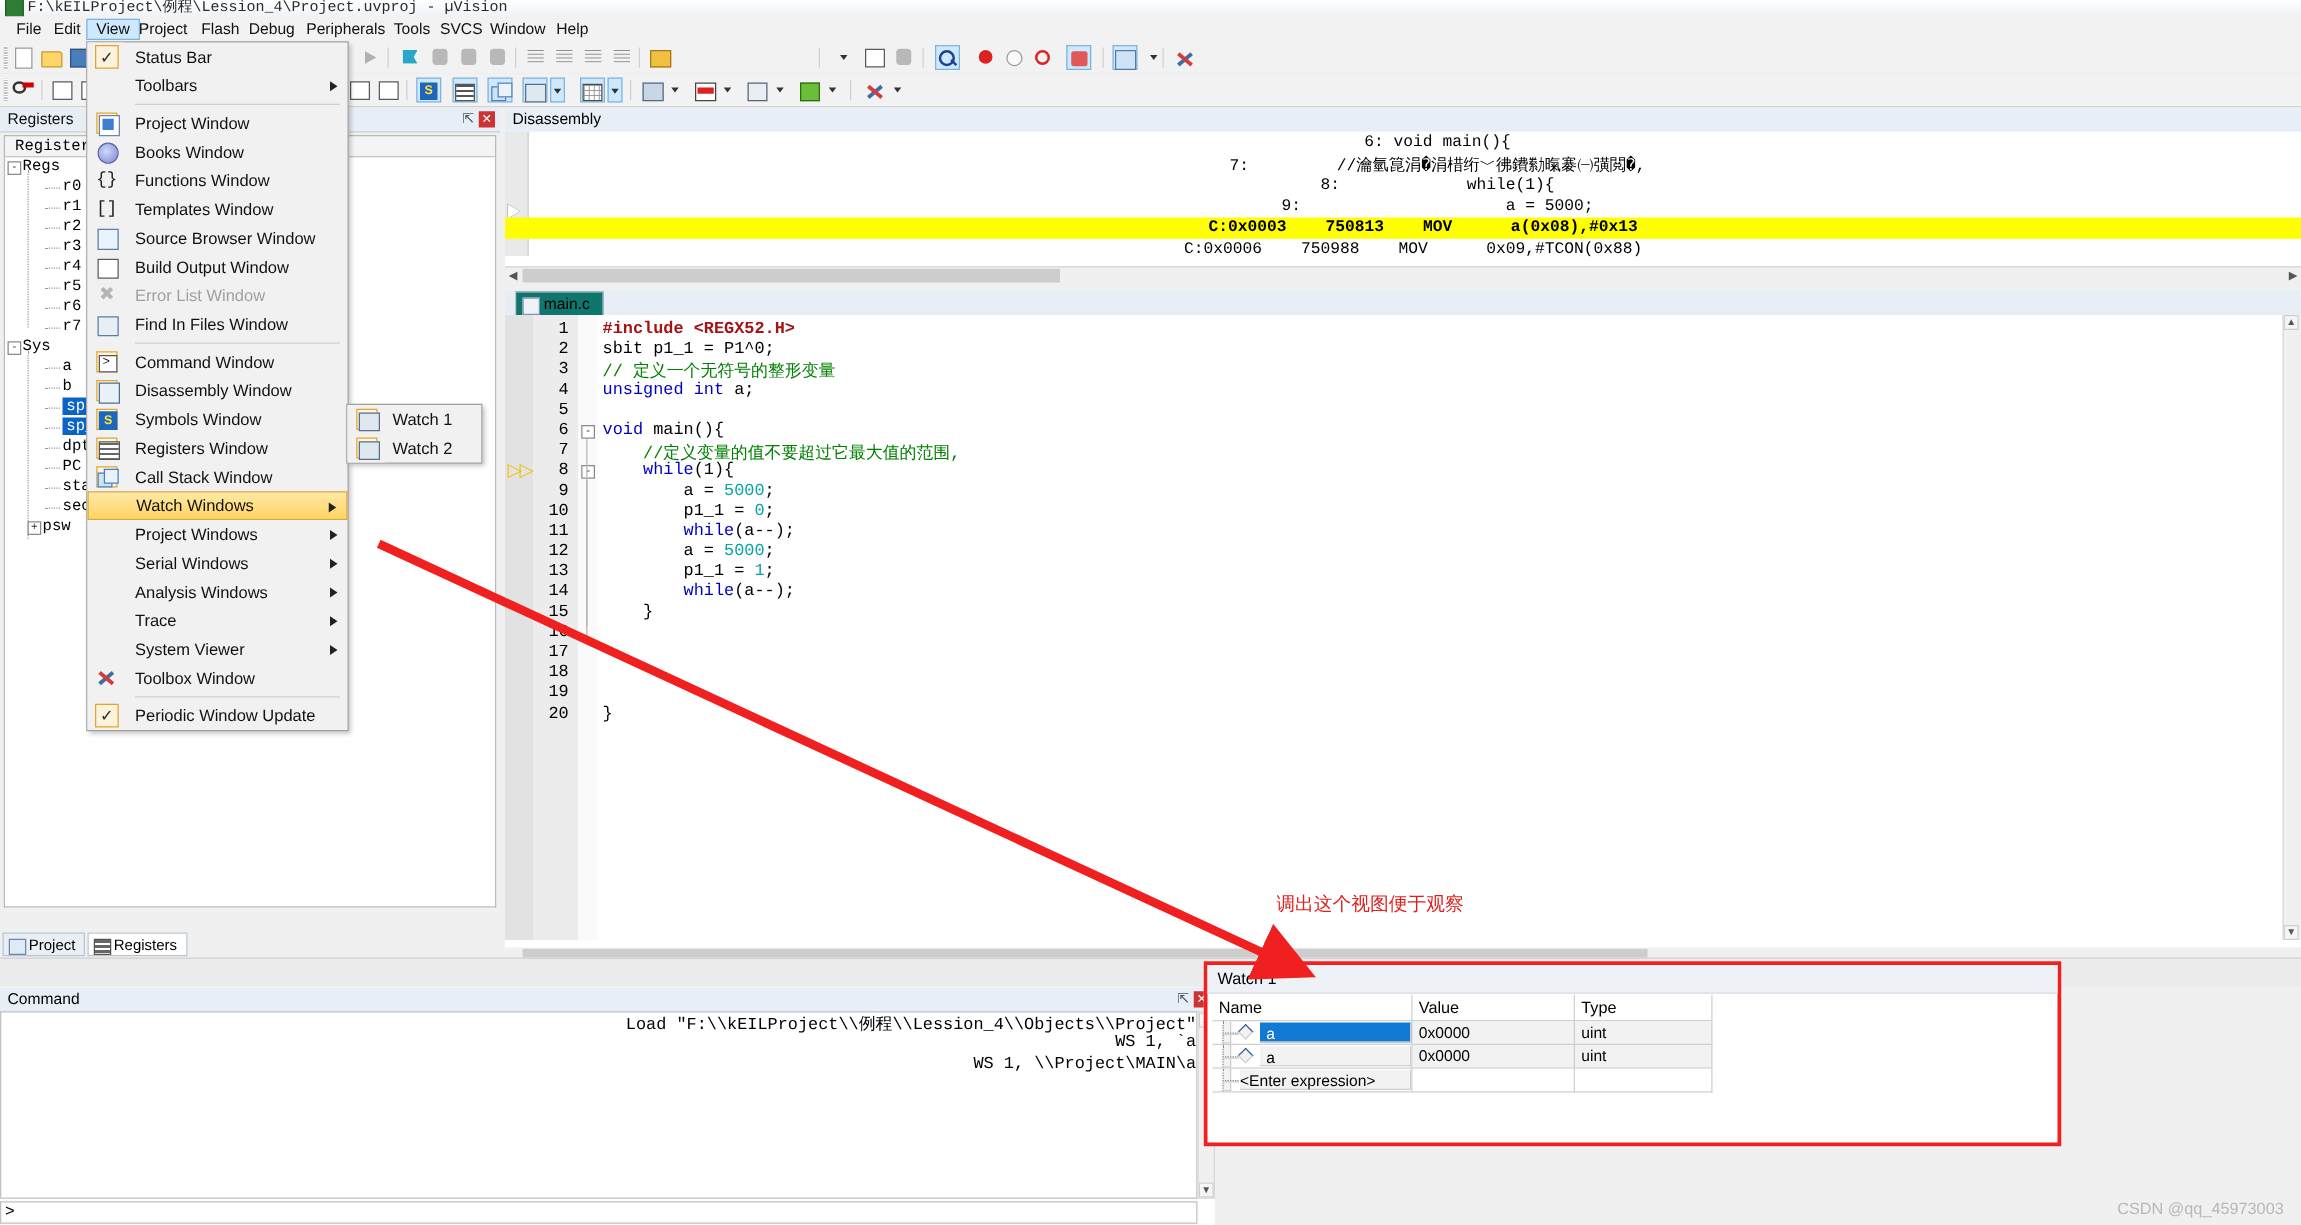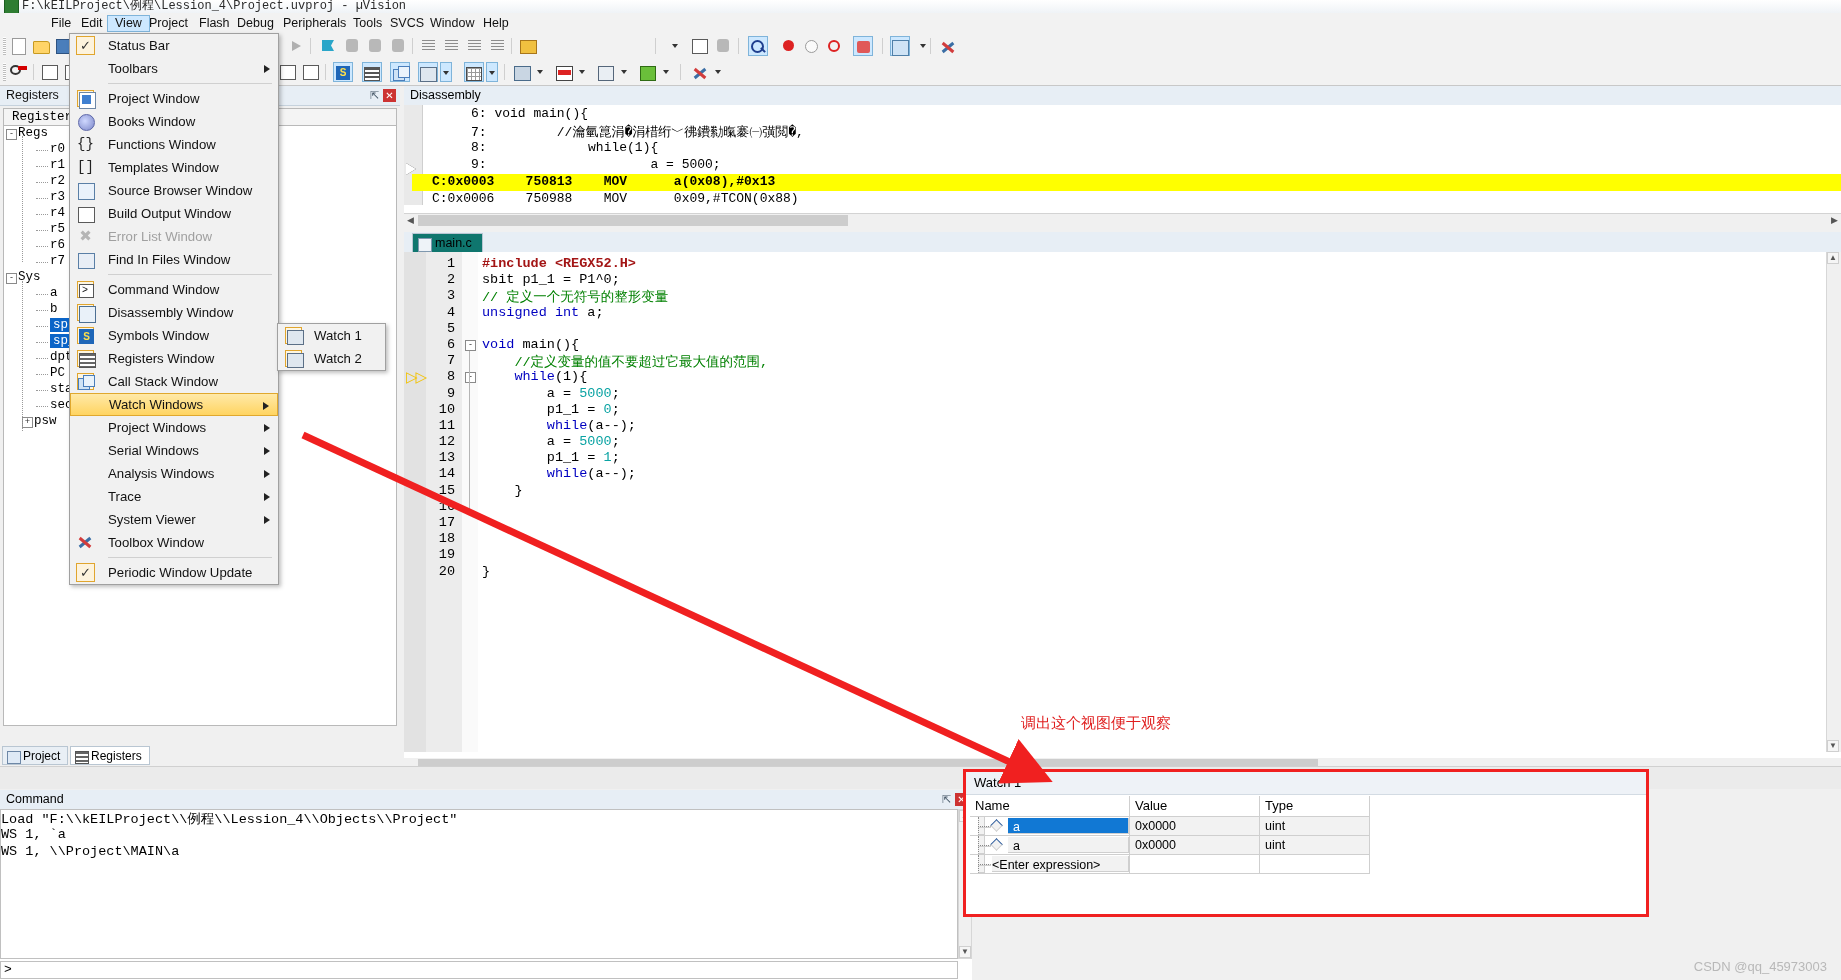--- a/index.html
+++ b/index.html
@@ -7,21 +7,21 @@
   #app{position:relative;width:1841px;height:980px;background:#f0f0f0;}
 
   
   .titlebar{position:absolute;left:0;top:0;width:1841px;height:14px;
     background:linear-gradient(#ffffff,#eef2f6);overflow:hidden;font-family:Liberation Mono, monospace;}
   .titlebar .tt{position:absolute;left:22px;top:-3px;font-size:12px;color:#2a2a2a;white-space:nowrap;}
   .titlebar .ico{position:absolute;left:4px;top:-1px;width:13px;height:13px;background:#2e7d32;border:1px solid #1b5e20;}
 
   
   .menubar{position:absolute;left:0;top:13px;width:1841px;height:20px;background:#f2f2f2;}
-  .menubar .mi{position:absolute;top:2px;height:17px;line-height:17px;padding:0 7px;font-size:12.5px;color:#111;white-space:nowrap;margin-left:38px;}
+  .menubar .mi{position:absolute;top:2px;height:17px;line-height:17px;padding:0 7px;font-size:12.5px;color:#111;white-space:nowrap;}
   .menubar .mi.active{background:#cde8ff;border:1px solid #7fb4da;box-sizing:border-box;line-height:15px;}
 
   
   .tb{position:absolute;left:0;width:1841px;background:#f2f2f2;border-bottom:1px solid #dcdcdc;}
   .tb1{top:33px;height:26px;}
   .tb2{top:59px;height:26px;border-bottom:1px solid #c8c8c8;}
   .tbtn{position:absolute;top:3px;width:20px;height:20px;box-sizing:border-box;}
   .sep{position:absolute;top:5px;width:1px;height:16px;background:#cfcfcf;}
   .grip{position:absolute;top:4px;width:3px;height:18px;
     background:repeating-linear-gradient(#fff 0 1px,#bdbdbd 1px 2px);}
@@ -118,21 +118,21 @@
   .foldbox{position:absolute;left:3px;width:9px;height:9px;border:1px solid #8a8a8a;background:#fff;font-size:9px;line-height:7px;text-align:center;color:#333;font-family:"Liberation Sans",sans-serif;}
   .foldline{position:absolute;left:7px;border-left:1px solid #b5b5b5;}
   .edMark{position:absolute;left:2px;top:118px;width:18px;height:14px;color:#f2c200;font-size:15px;line-height:14px;letter-spacing:-2px;}
   .edScrollV{position:absolute;right:0;top:20px;width:14px;height:500px;background:#f0f0f0;border-left:1px solid #d7d7d7;}
   .note{position:absolute;left:617px;top:462px;font-size:15px;color:#e02020;font-family:"DejaVu Sans",sans-serif;white-space:nowrap;}
 
   
   .cmd{position:absolute;left:0;top:790px;width:972px;height:190px;background:#fff;}
   .cmdTitle{position:absolute;left:0;top:0;width:100%;height:19px;background:#e7eef5;border-bottom:1px solid #c6d2dd;}
   .cmdTitle span{position:absolute;left:6px;top:2px;font-size:12.5px;}
-  .cmdBody{position:absolute;left:0;top:19px;width:958px;height:150px;background:#fff;border:1px solid #c0c0c0;box-sizing:border-box;overflow:hidden;}
+  .cmdBody{position:absolute;left:0;top:19px;width:958px;height:150px;background:#fff;border:1px solid #c0c0c0;box-sizing:border-box;overflow:hidden;text-align:right;}
   .cmdline{font-family:"Liberation Mono",monospace;font-size:13.5px;white-space:pre;color:#000;height:17px;}
   .cmdIn{position:absolute;left:0;top:171px;width:958px;height:18px;border:1px solid #c0c0c0;box-sizing:border-box;background:#fff;
     font-family:"Liberation Mono",monospace;font-size:13px;padding-left:3px;line-height:16px;}
   .cmdScroll{position:absolute;right:0;top:19px;width:14px;height:150px;background:#f0f0f0;border:1px solid #d7d7d7;box-sizing:border-box;}
   .scrBtn{position:absolute;left:0;width:12px;height:12px;background:#f5f5f5;border:1px solid #cfcfcf;box-sizing:border-box;font-size:8px;text-align:center;line-height:10px;color:#555;}
 
   
   .watch{position:absolute;left:963px;top:769px;width:686px;height:148px;background:#fff;border:3px solid #f02020;box-sizing:border-box;}
   .watchTitle{position:absolute;left:0;top:0;width:100%;height:22px;background:#eef2f7;border-bottom:1px solid #d3dbe3;}
   .watchTitle span{position:absolute;left:8px;top:3px;font-size:13px;}
@@ -511,21 +511,21 @@
   </div>
   <div class="splitterV"></div>
 
   <div class="disasm">
     <div class="disasmTitle">
       <span>Disassembly</span>
     </div>
     <div class="disasmBody">
       <div class="dgutter"></div>
       <div class="dmark"></div>
-      <div id="disasmLines" style="position:absolute;left:28px;top:1px;right:0;">
+      <div id="disasmLines" style="position:absolute;left:16px;top:1px;right:0;text-align:center;">
           <div class="dline">     6: void main(){</div>
           <div class="dline">     7:         //瀹氫箟涓�涓棤绗﹀彿鐨勬暣褰㈠彉閲�,</div>
           <div class="dline">     8:             while(1){</div>
           <div class="dline">     9:                     a = 5000;</div>
           <div class="dline hl" style="margin-left: -20px; padding-left: 20px; width: 1437px;">C:0x0003    750813    MOV      a(0x08),#0x13</div>
           <div class="dline">C:0x0006    750988    MOV      0x09,#TCON(0x88)</div>
         </div>
     </div>
     <div class="hbar">
       <div class="hArrowL" style="left:0">◀</div>

